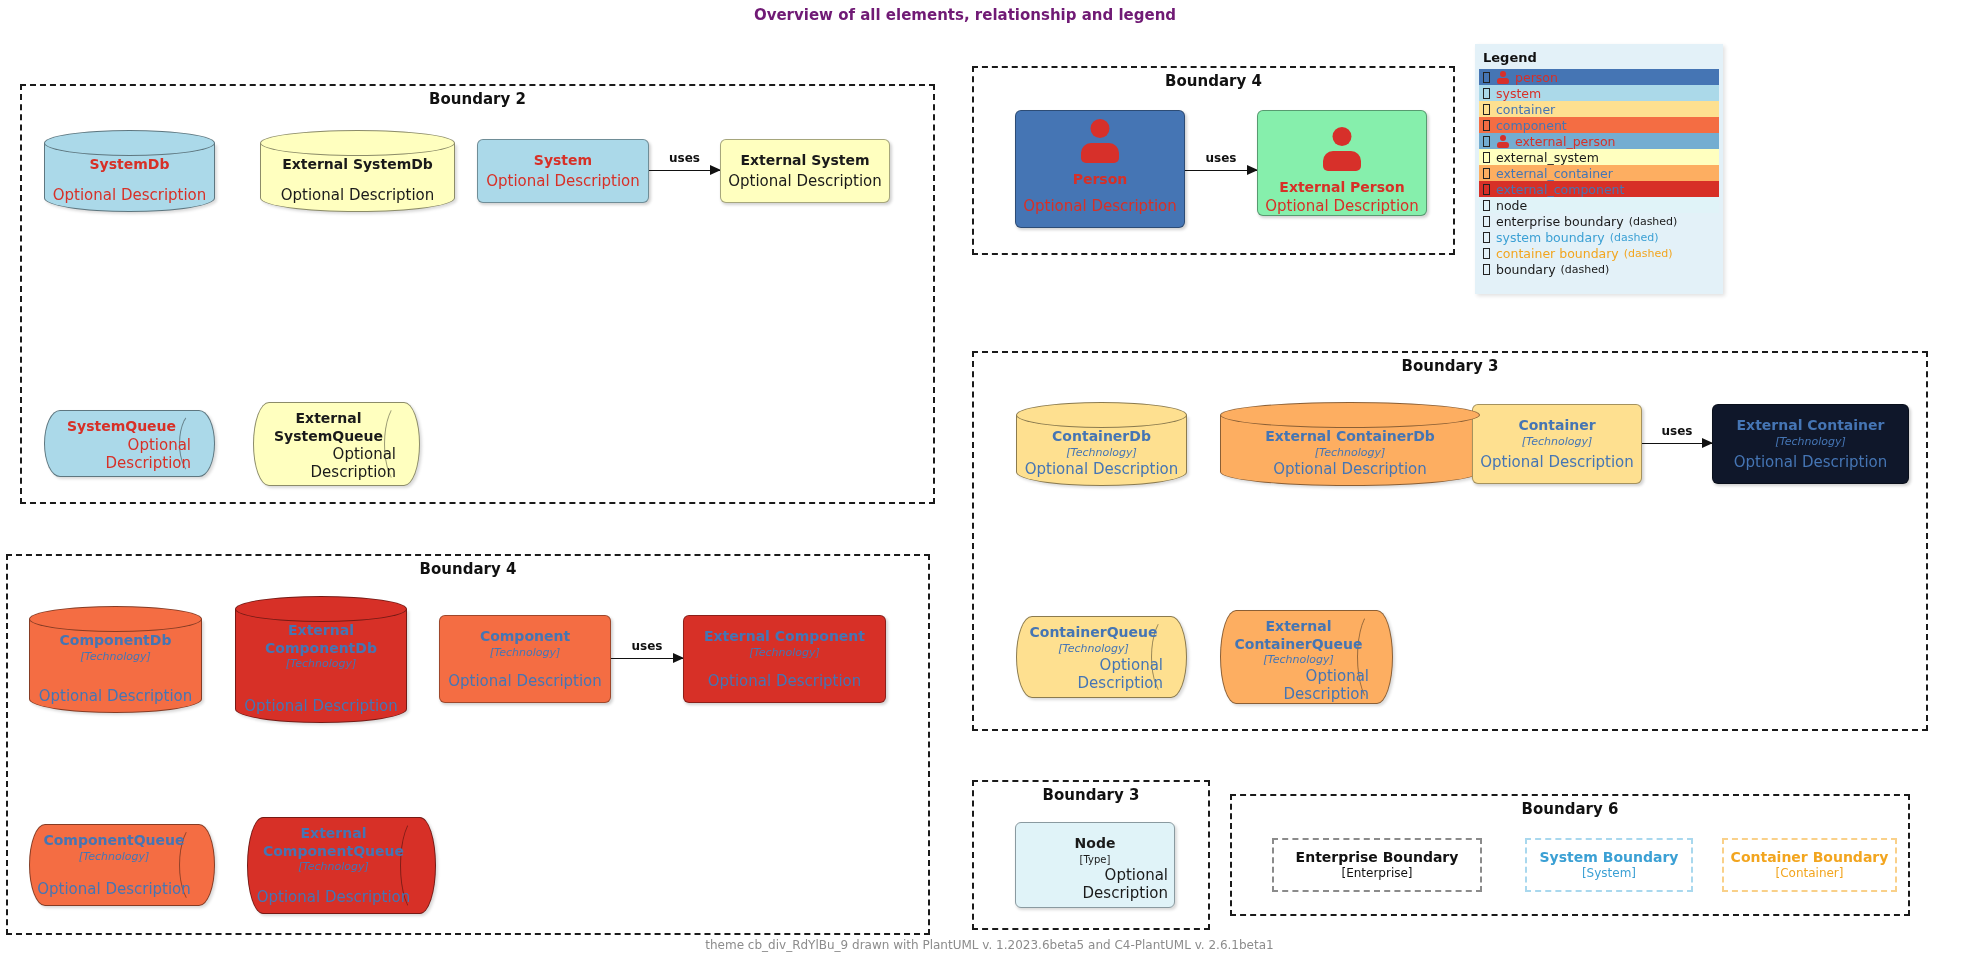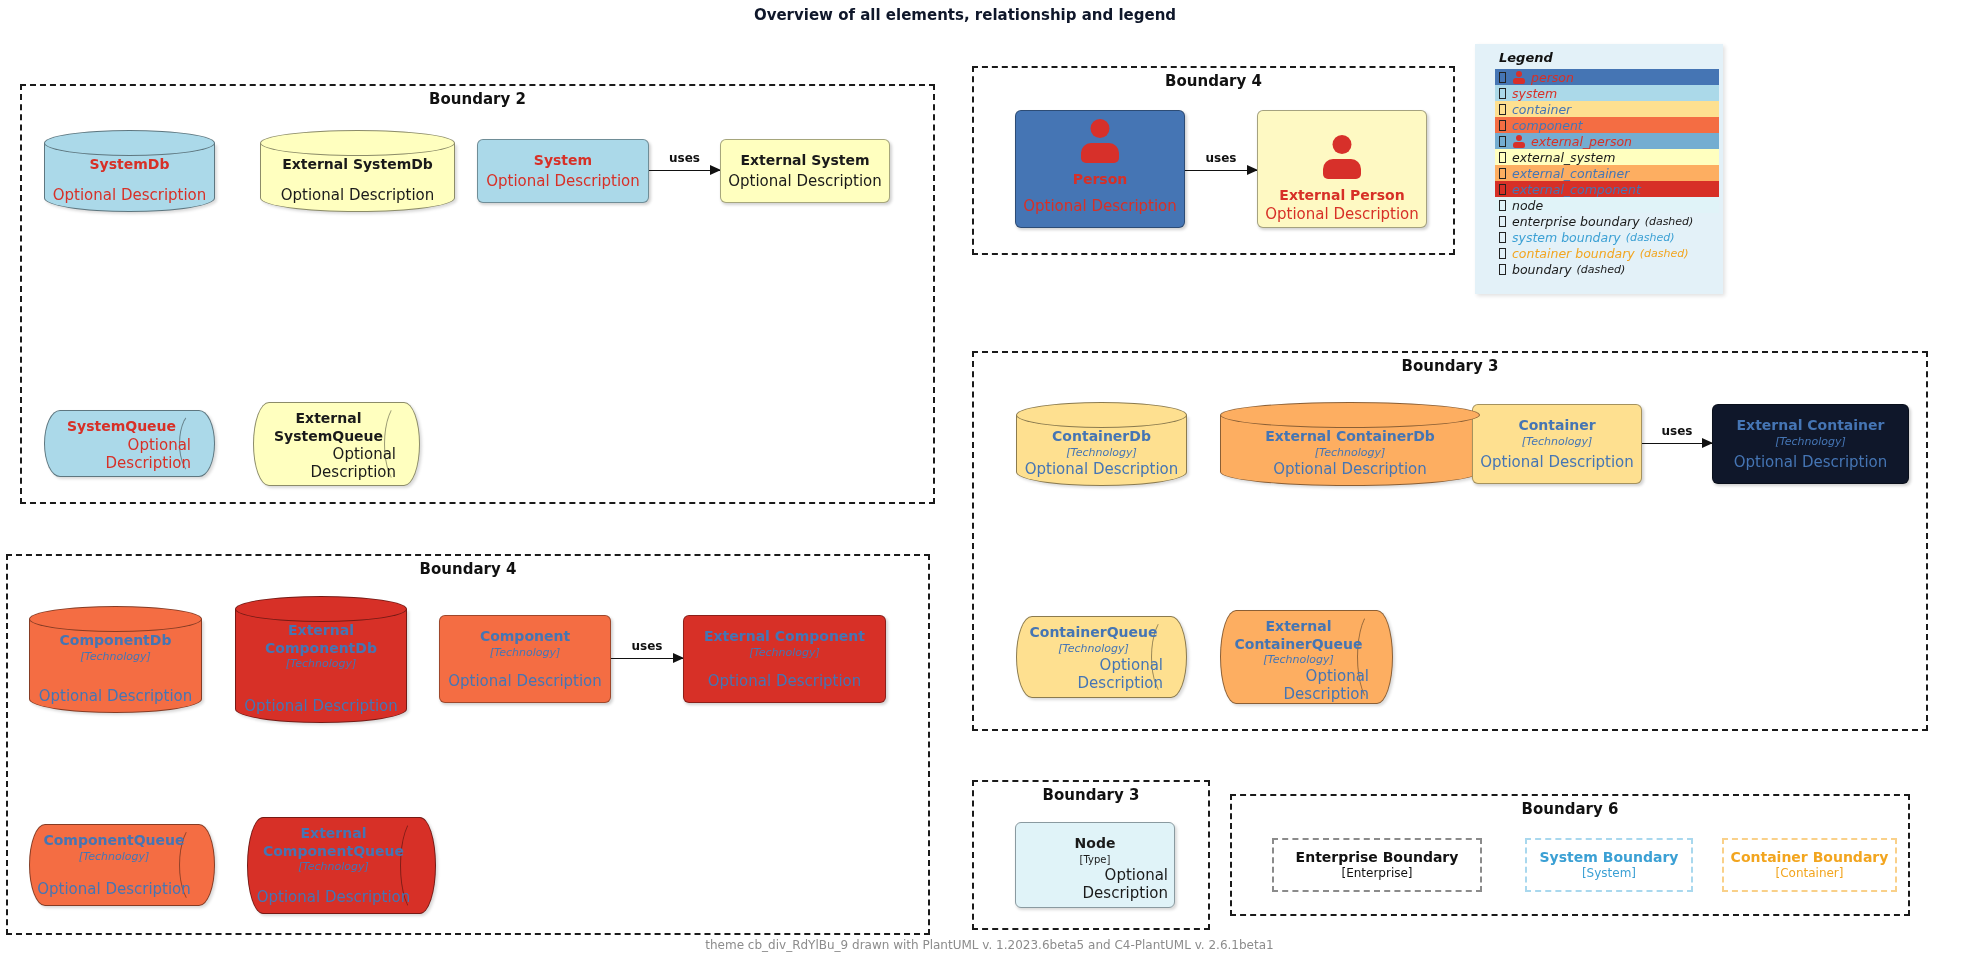--- a/index.html
+++ b/index.html
@@ -6,21 +6,21 @@
   body{
     position:relative;
     width:1979px;height:959px;
     background:#ffffff;
     font-family:"DejaVu Sans","Liberation Sans",sans-serif;
     color:#1a1a1a;
     overflow:hidden;
   }
   .page-title{
     position:absolute;top:6px;left:0;width:1930px;
-    text-align:center;font-weight:bold;font-size:15px;color:#0f172a;
+    text-align:center;font-weight:bold;font-size:15px;color:#701a75;
   }
   .footer-note{
     position:absolute;top:938px;left:0;width:1979px;
     text-align:center;font-size:12px;color:#8c8c8c;
   }
   
   .boundary{
     position:absolute;border:2px dashed #1a1a1a;box-sizing:border-box;
   }
   .btitle{
@@ -86,21 +86,21 @@
   .rel{position:absolute;}
   .rel-label{text-align:center;font-weight:bold;font-size:12px;color:#111;}
   .rel-line{position:relative;height:0;border-top:1.5px solid #111;margin-top:5px;}
   .rel-arrowhead{
     position:absolute;right:-1px;top:-6.5px;width:0;height:0;
     border-left:11px solid #111;border-top:5.5px solid transparent;border-bottom:5.5px solid transparent;
   }
   
   .legend{
     position:absolute;background:#E3F1F8;box-sizing:border-box;
-    padding:6px 4px 8px 20px;box-shadow:2px 2px 4px rgba(0,0,0,.12);font-style:italic;
+    padding:6px 4px 8px 4px;box-shadow:2px 2px 4px rgba(0,0,0,.12);
   }
   .legend-title{font-weight:bold;font-size:13px;color:#111;padding:0 4px 4px 4px;}
   .lrow{
     height:16px;display:flex;align-items:center;
     font-size:12.5px;padding:0 4px;white-space:nowrap;
   }
   .tofu{
     display:inline-block;width:7px;height:11px;border:1px solid #222;
     box-sizing:border-box;margin-right:6px;flex:0 0 auto;
   }
@@ -197,21 +197,21 @@
   <div class="edesc">Optional Description</div>
 </div>
 
 <div class="rel" style="left:1185px;top:151px;width:72px">
   <div class="rel-label">uses</div>
   <div class="rel-line">
       <div class="rel-arrowhead"></div>
     </div>
 </div>
 
-<div class="box t-red" style="left:1257px;top:110px;width:170px;height:118px;background:#fef9c3;padding-top:24px">
+<div class="box t-red" style="left:1257px;top:110px;width:170px;height:106px;background:#86efac;padding-top:16px">
   <div class="picon"></div>
   <div class="ename">External Person</div>
   <div class="edesc">Optional Description</div>
 </div>
 
 <div class="legend" style="left:1475px;top:44px;width:248px;height:250px">
   <div class="legend-title">Legend</div>
   <div class="lrow" style="background:#4575B4;color:#D73027">
     <span class="tofu"></span>
     <span class="picon-sm"></span>

